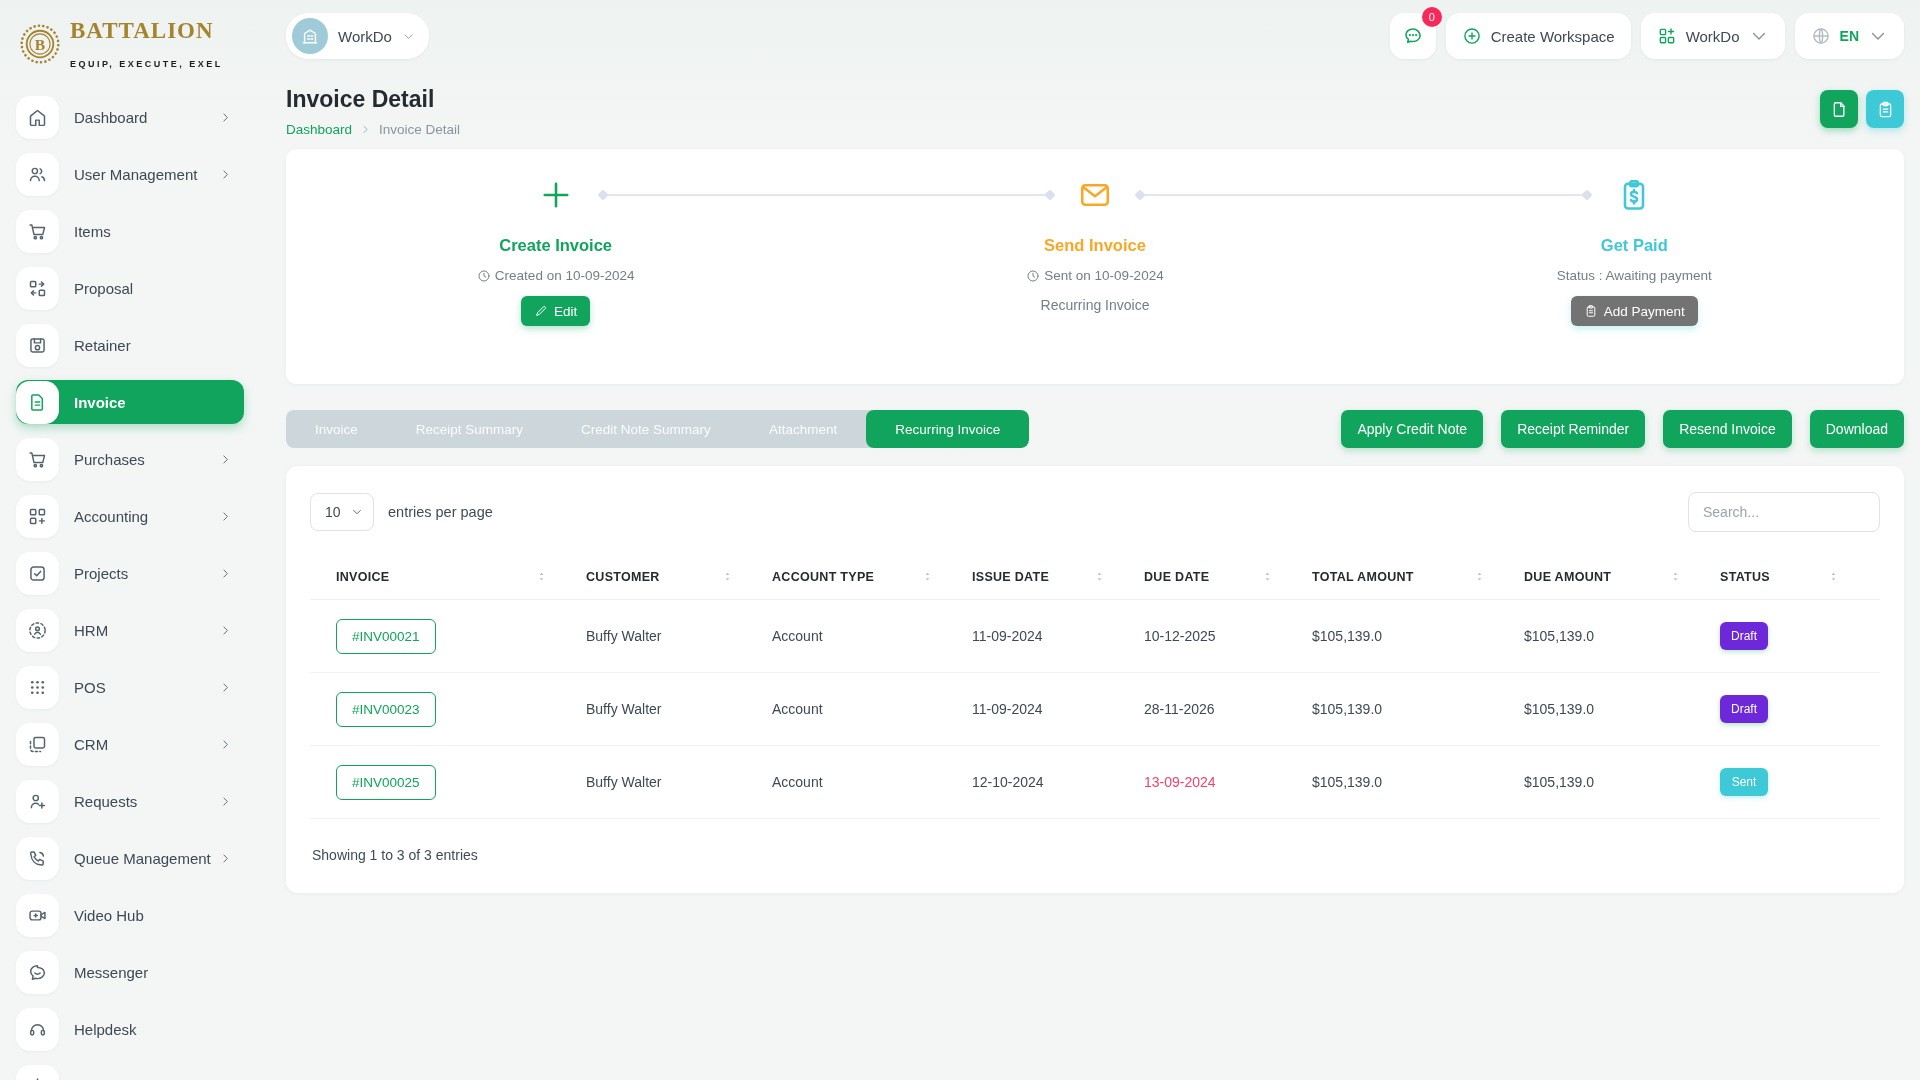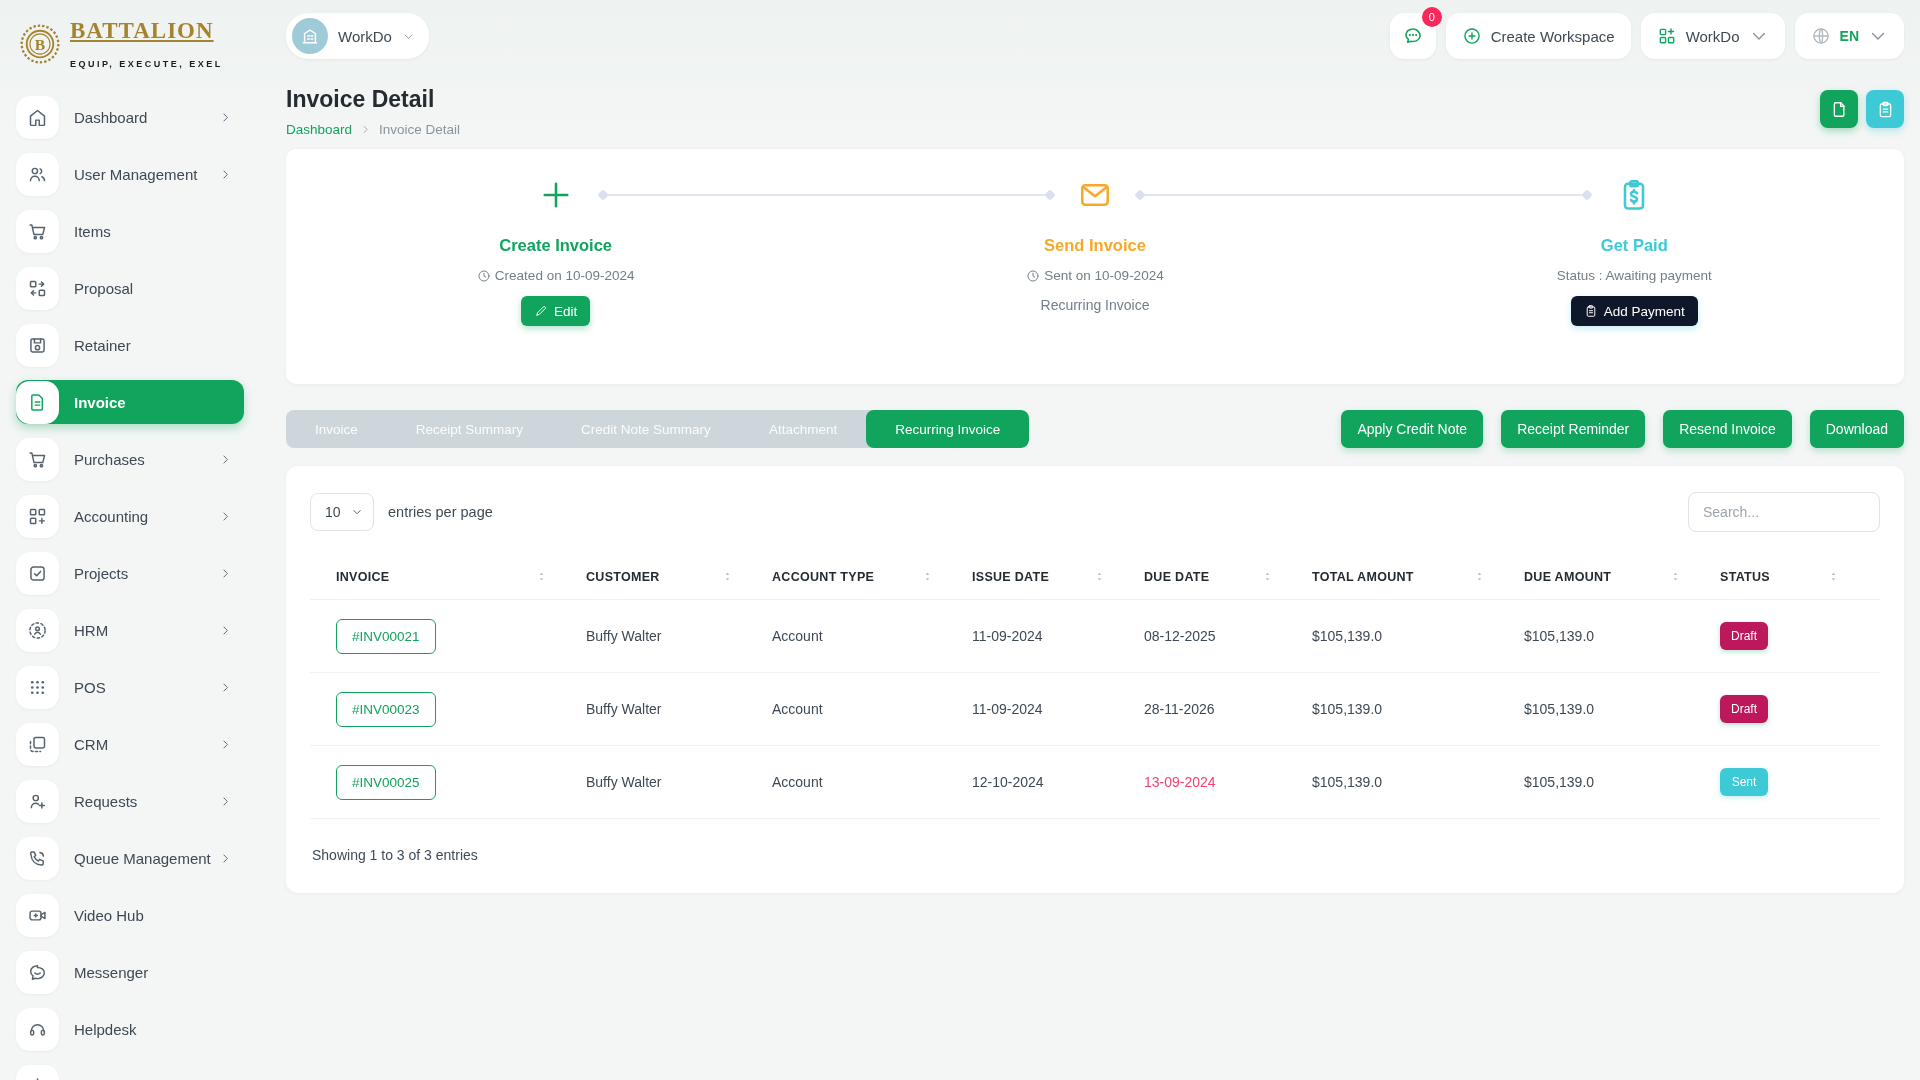--- a/index.html
+++ b/index.html
@@ -4,21 +4,21 @@
 <style>
   * { margin:0; padding:0; box-sizing:border-box; }
   html,body { width:1920px; height:1080px; overflow:hidden; }
   body { font-family:"Liberation Sans","DejaVu Sans",sans-serif; background:#f2f5f4; color:#3e4954; }
   .app { display:flex; width:1920px; height:1080px; background:linear-gradient(180deg,#eef2f1 0%,#f3f6f5 140px,#f3f6f5 100%); }
 
   
   .sidebar { width:258px; flex:0 0 258px; padding:14px 0 0 0; overflow:hidden; }
   .logo { display:flex; align-items:center; gap:8px; padding:4px 14px 18px 18px; }
   .logo-emblem { flex:0 0 44px; }
-  .brand-name { font-family:"Liberation Serif","DejaVu Serif",serif; font-weight:bold; font-size:23px; letter-spacing:1px; color:#a5842e;text-decoration:underline; }
+  .brand-name { font-family:"Liberation Serif","DejaVu Serif",serif; font-weight:bold; font-size:23px; letter-spacing:1px; color:#a5842e; }
   .brand-tagline { font-size:9px; font-weight:bold; letter-spacing:2.5px; color:#1d1d1b; margin-top:15px; }
   .side-nav { padding:8px 14px 0 16px; }
   .side-item { display:flex; align-items:center; height:44px; margin-bottom:13px; border-radius:12px; cursor:pointer; position:relative; }
   .side-ic { width:43px; height:43px; border-radius:14px; background:#ffffff; box-shadow:0 1px 3px rgba(40,60,70,.05); display:flex; align-items:center; justify-content:center; color:#55636e; flex:0 0 43px; }
   .side-ic svg { width:21px; height:21px; }
   .side-label { margin-left:15px; font-size:15px; color:#3e4954; flex:1; white-space:nowrap; }
   .side-chev { color:#55636e; display:flex; margin-right:12px; }
   .side-chev svg { width:13px; height:13px; }
   .side-item.active { background:#10a45c; box-shadow:0 4px 10px rgba(16,164,92,.3); }
   .side-item.active .side-ic { color:#10a45c; }
@@ -64,21 +64,21 @@
   .step-ic svg { width:36px; height:36px; }
   .ic-green { color:#10a45c; } .ic-orange { color:#f9a826; } .ic-teal { color:#3ec9d6; }
   .step-title { margin-top:21px; font-size:16.5px; font-weight:bold; }
   .t-green { color:#10a45c; } .t-orange { color:#f9a826; } .t-teal { color:#3ec9d6; }
   .step-sub { margin-top:13px; font-size:13.5px; color:#737e87; display:flex; align-items:center; gap:4px; }
   .step-sub svg { width:14px; height:14px; }
   .step-extra { margin-top:14px; font-size:14px; color:#737e87; }
   .btn { display:inline-flex; align-items:center; gap:6px; border:none; color:#fff; font-size:13.5px; font-family:inherit; height:30px; padding:0 13px; border-radius:6px; margin-top:13px; cursor:pointer; }
   .btn svg { width:14px; height:14px; }
   .btn.green { background:#10a45c; box-shadow:0 3px 7px rgba(16,164,92,.3); }
-  .btn.teal  { background:#0f172a; box-shadow:0 3px 7px rgba(62,201,214,.3); }
+  .btn.teal  { background:#737373; box-shadow:0 3px 7px rgba(62,201,214,.3); }
   .connector { position:absolute; top:45px; height:2px; background:#e3e5f3; }
   .connector::before,.connector::after { content:""; position:absolute; top:-3px; width:8px; height:8px; background:#dcdff0; transform:rotate(45deg); border-radius:2px; }
   .connector::before { left:-4px; } .connector::after { right:-4px; }
   .c1 { left:19.6%; width:27.6%; } .c2 { left:52.8%; width:27.6%; }
 
   
   .tabs-row { margin-top:26px; display:flex; align-items:center; }
   .tabs { display:flex; background:#cdd7db; border-radius:8px; overflow:hidden; }
   .tab { height:38px; display:flex; align-items:center; padding:0 29px; font-size:13.5px; color:rgba(255,255,255,.92); cursor:pointer; white-space:nowrap; }
   .tab.active { background:#10a45c; border-radius:8px; color:#fff; }
@@ -95,21 +95,21 @@
   .search::placeholder { color:#9aa4ad; }
   .tbl { margin-top:22px; }
   .trow { display:grid; grid-template-columns:250px 186px 200px 172px 168px 212px 196px 1fr; align-items:center; padding:0 2px 0 26px; }
   .tbl-head { height:46px; border-bottom:1px solid #eef0f3; }
   .hcell { display:flex; align-items:center; justify-content:space-between; padding-right:38px; font-size:12.5px; font-weight:bold; letter-spacing:.3px; color:#242b31; cursor:pointer; }
   .sort { color:#b9c0c7; display:flex; } .sort svg { width:13px; height:13px; }
   .brow { height:73px; border-bottom:1px solid #f0f2f5; font-size:14px; color:#3e4954; }
   .inv-chip { display:inline-block; padding:9px 15px; border:1px solid #10a45c; border-radius:6px; color:#10a45c; font-size:13.5px; cursor:pointer; background:#fff; }
   .due-overdue { color:#f4416c; }
   .badge { display:inline-block; min-width:48px; text-align:center; padding:7px 11px; border-radius:6px; color:#fff; font-size:12px; cursor:pointer; }
-  .badge.green { background:#be185d; box-shadow:0 2px 5px rgba(16,164,92,.3);text-align:center; }
+  .badge.green { background:#6d28d9; box-shadow:0 2px 5px rgba(16,164,92,.3);text-align:center; }
   .badge.teal  { background:#3ec9d6; box-shadow:0 2px 5px rgba(62,201,214,.3); }
   .tbl-footer { margin-top:28px; padding-left:2px; font-size:14px; color:#3f4b56; }
 </style>
 </head>
 <body>
 
 <div class="app">
 
   <aside class="sidebar">
     <div class="logo">
@@ -659,21 +659,21 @@
                   </svg>
                 </span>
   </div>
             </div>
           <div id="tbody">
               <div class="trow brow">
     <div><button class="inv-chip">#INV00021</button></div>
     <div>Buffy Walter</div>
     <div>Account</div>
     <div>11-09-2024</div>
-    <div>08-12-2025</div>
+    <div>10-12-2025</div>
     <div>$105,139.0</div>
     <div>$105,139.0</div>
     <div><span class="badge green">Draft</span></div>
   </div>
               <div class="trow brow">
     <div><button class="inv-chip">#INV00023</button></div>
     <div>Buffy Walter</div>
     <div>Account</div>
     <div>11-09-2024</div>
     <div>28-11-2026</div>

